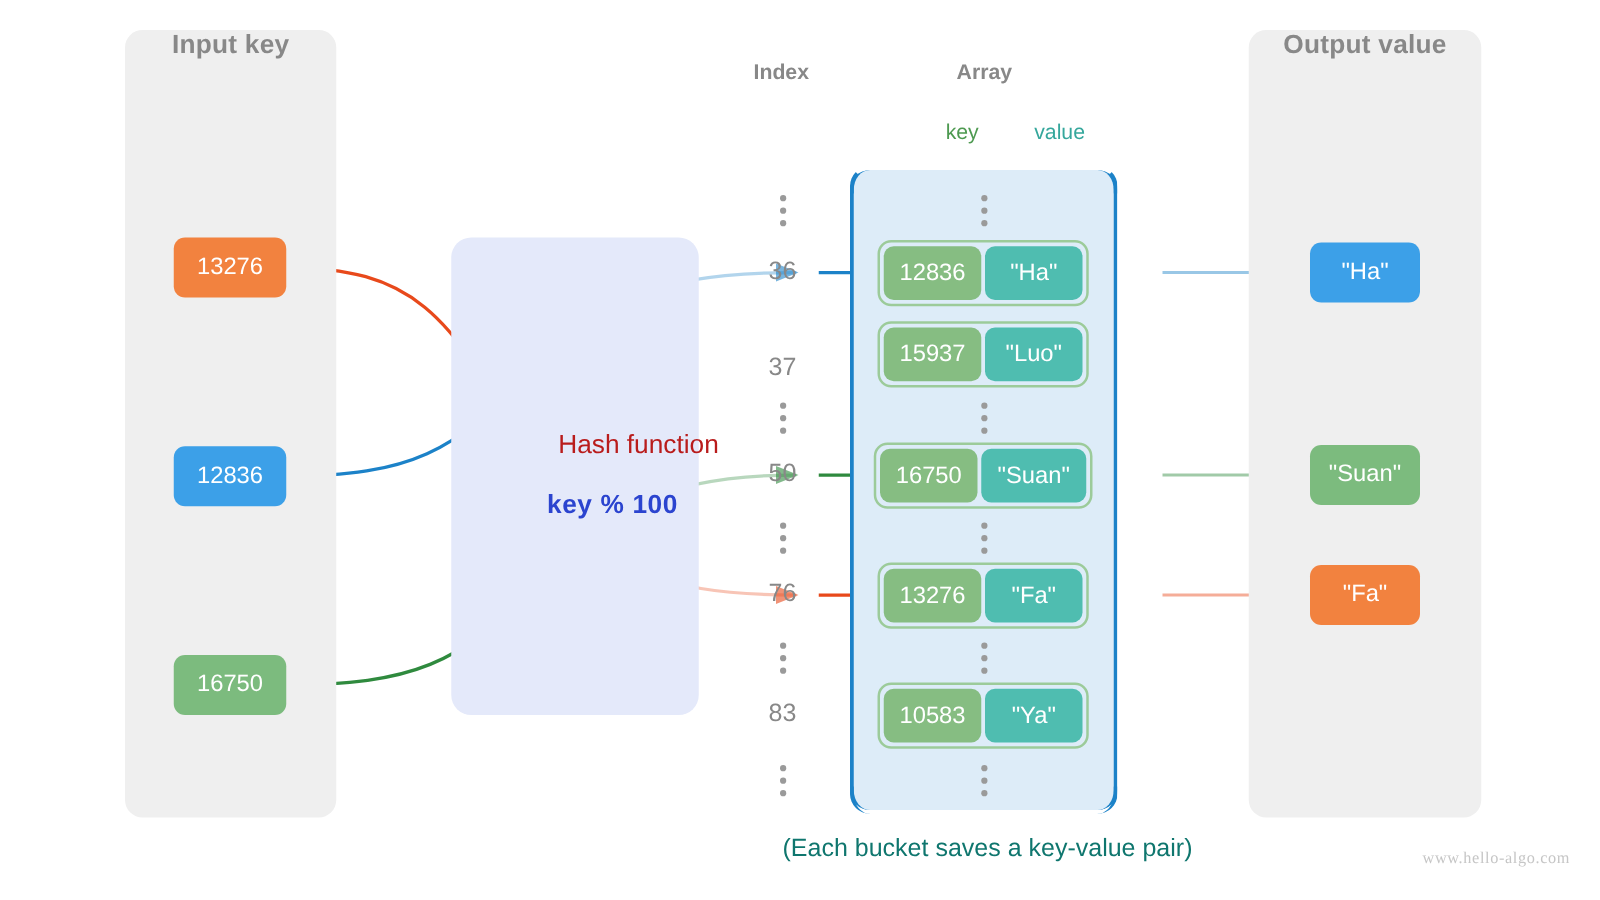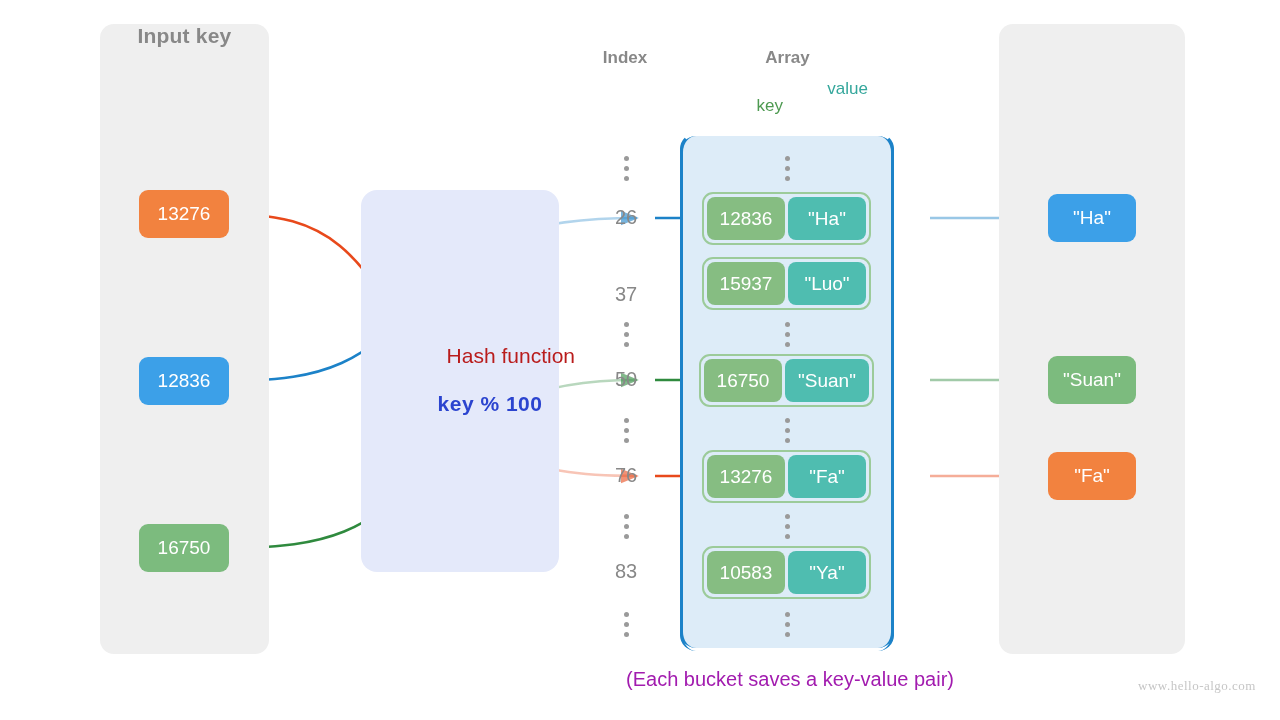--- a/index.html
+++ b/index.html
@@ -48,21 +48,21 @@
     text-align: center;
   }
   #head-index { left: 570px; top: 48px; width: 110px; }
   #head-array { left: 710px; top: 48px; width: 155px; }
   .sub-head {
     position: absolute;
     font-size: 17px;
     text-align: right;
   }
   #sub-key   { left: 705px; top: 96px; width: 78px; color: #4e9a51; }
-  #sub-value { left: 788px; top: 79px; width: 80px; color: #35a79c; }
+  #sub-value { left: 788px; top: 96px; width: 80px; color: #35a79c; }
   
   .pill {
     position: absolute;
     border-radius: 9px;
     color: #ffffff;
     font-size: 19px;
     display: flex;
     align-items: center;
     justify-content: center;
     white-space: nowrap;
@@ -173,21 +173,21 @@
     font-style: normal;
   }
   .vdots i:last-child { margin-bottom: 0; }
   
   #caption {
     position: absolute;
     left: 560px; top: 668px;
     width: 460px;
     text-align: center;
     font-size: 20px;
-    color: #a21caf;
+    color: #0f766e;
   }
   #watermark {
     position: absolute;
     right: 24px; top: 678px;
     font-family: Liberation Serif, serif;
     font-size: 13px;
     color: #c6c6c6;
     letter-spacing: .5px;
   }
 </style>
@@ -283,21 +283,21 @@
 
   <div id="hash-box"></div>
   <div id="hash-label">Hash function</div>
   <div id="hash-formula">key % 100</div>
 
   <div class="col-head" id="head-index">Index</div>
   <div class="col-head" id="head-array">Array</div>
   <div class="sub-head" id="sub-key">key</div>
   <div class="sub-head" id="sub-value">value</div>
 
-  <div class="idx" style="top:206px;">26</div>
+  <div class="idx" style="top:206px;">36</div>
   <div class="idx" style="top:271px;margin-top:12px;">37</div>
   <div class="idx" style="top:368px;">50</div>
   <div class="idx" style="top:464px;">76</div>
   <div class="idx" style="top:560px;">83</div>
 
   <div class="vdots" style="left:618px;top:156px;">
       <i></i>
       <i></i>
       <i></i>
     </div>
@@ -365,20 +365,21 @@
   <div class="bucket" style="left:702px;top:450px;">
     <div class="cell cell-key">13276</div>
     <div class="cell cell-value">"Fa"</div>
   </div>
   <div class="bucket" style="left:702px;top:546px;">
     <div class="cell cell-key">10583</div>
     <div class="cell cell-value">"Ya"</div>
   </div>
 
   <div class="panel" id="panel-output"></div>
+  <div class="panel-title" style="left:999px;width:186px;">Output value</div>
 
   <div class="pill blue" style="left:1048px;top:194px;width:88px;height:48px;">"Ha"</div>
   <div class="pill green" style="left:1048px;top:356px;width:88px;height:48px;">"Suan"</div>
   <div class="pill orange" style="left:1048px;top:452px;width:88px;height:48px;">"Fa"</div>
 
   <div id="caption">(Each bucket saves a key-value pair)</div>
   <div id="watermark">www.hello-algo.com</div>
 
 </div>
 

